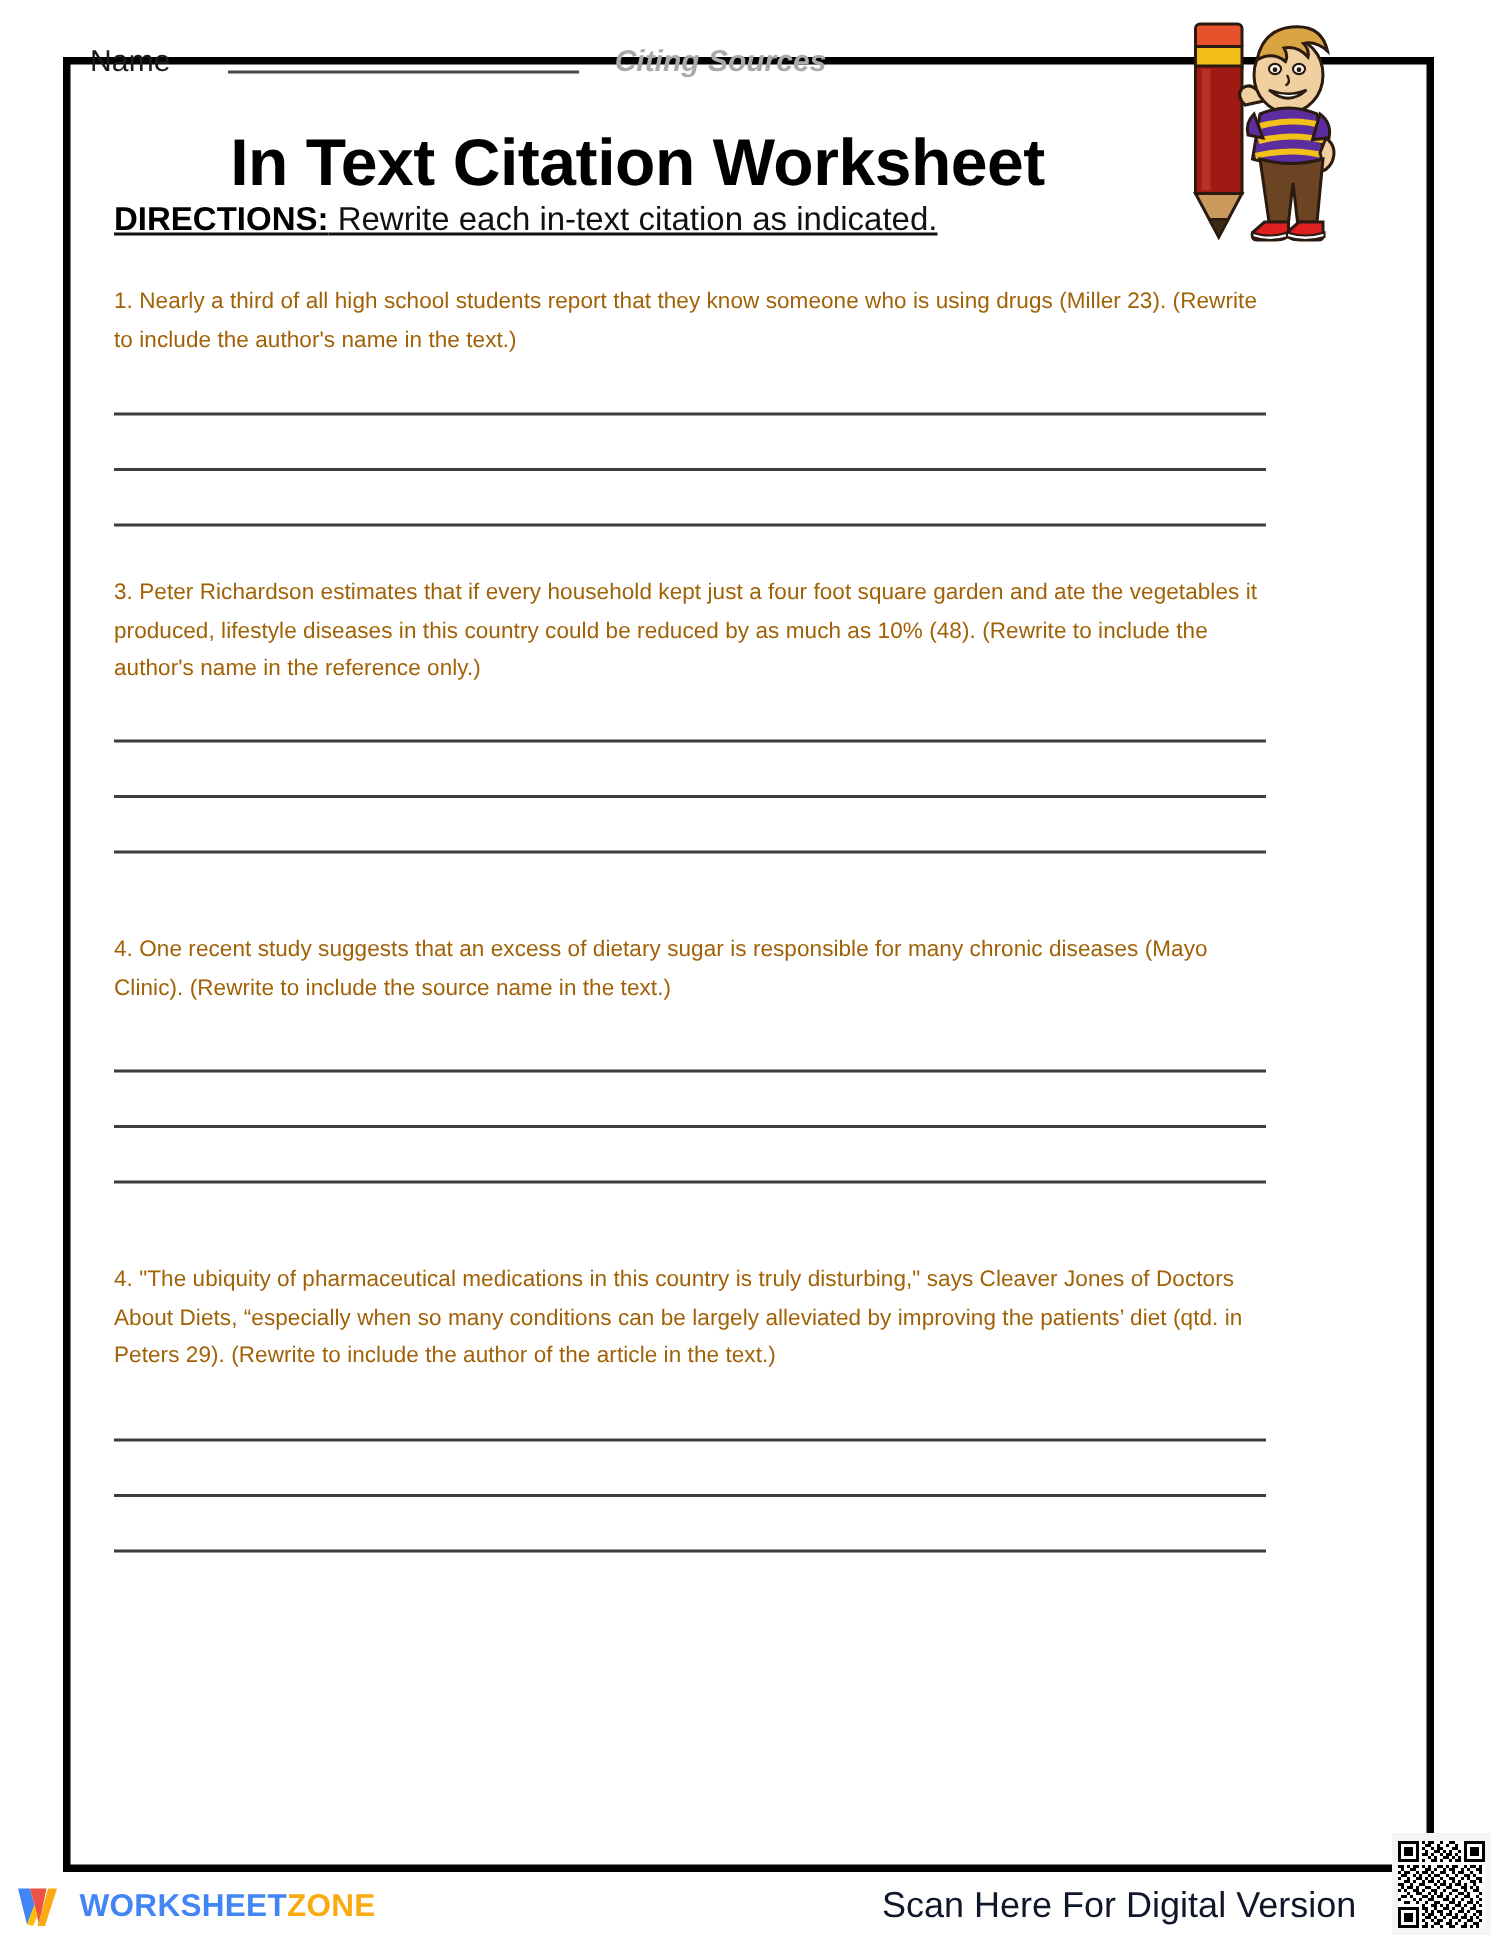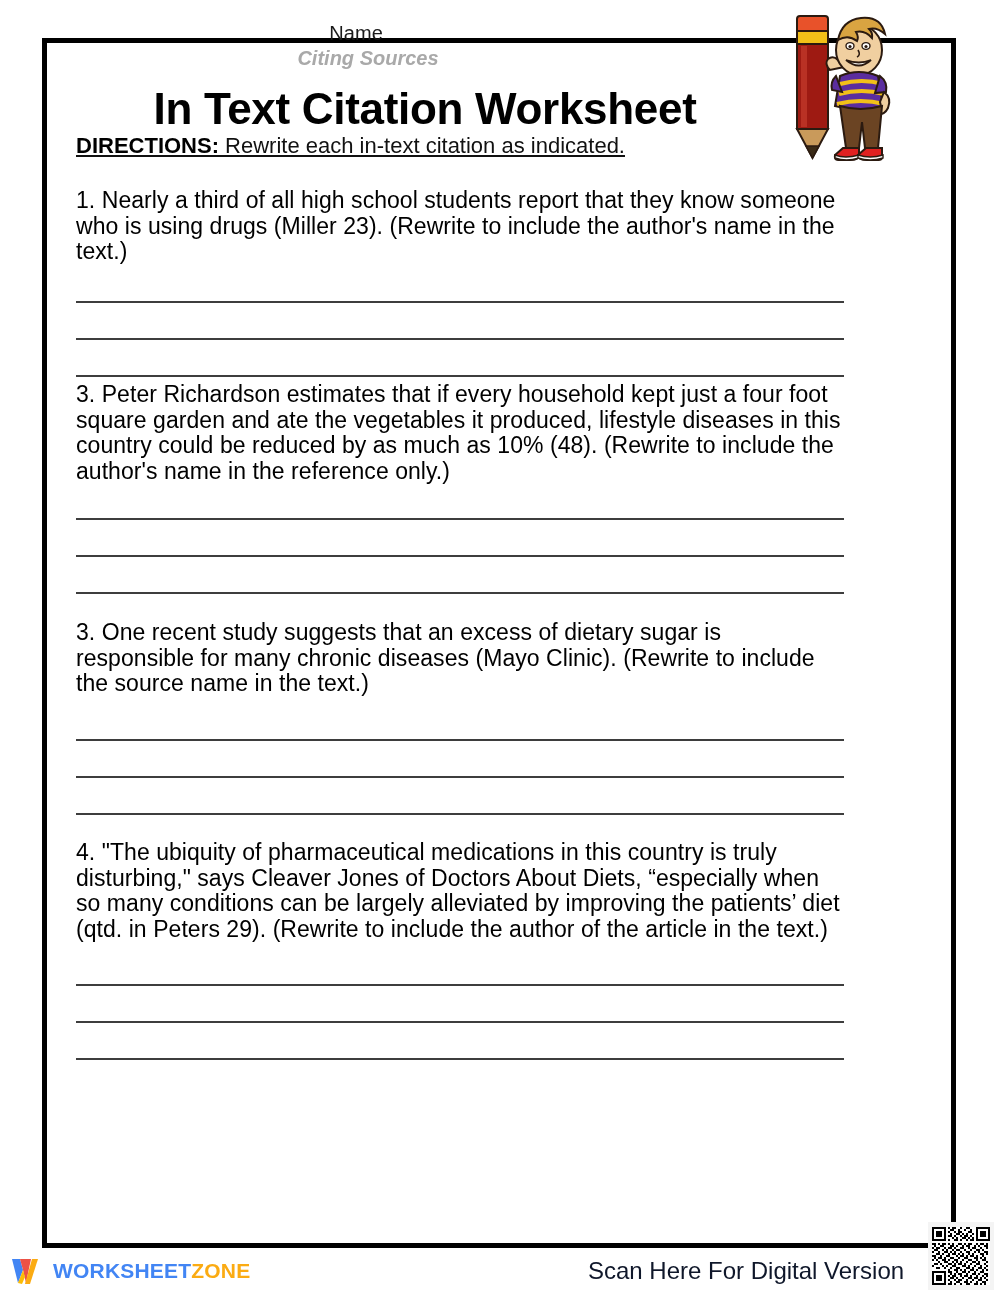--- a/index.html
+++ b/index.html
@@ -26,27 +26,26 @@
     top: 38px;
     width: 914px;
     height: 1210px;
     border: 5px solid #000000;
     background: #ffffff;
   }
 
   
   #header-row {
     position: absolute;
-    left: 76px;
+    left: 60px;
     top: 22px;
     width: 560px;
     height: 30px;
     display: flex;
-    align-items: center;
-    flex-direction: column;
+    align-items: flex-end;
   }
   #name-label {
     font-size: 20px;
     color: #1a1a1a;
     line-height: 22px;
     letter-spacing: 0.1px;
   }
   #name-blank-line {
     width: 234px;
     height: 2px;
@@ -100,23 +99,23 @@
     position: absolute;
     left: 770px;
     top: 8px;
     width: 140px;
     height: 165px;
   }
 
   
   .question-block { position: absolute; left: 76px; width: 768px; }
   .question-text {
-    font-size: 23px;
+    font-size: 15px;
     line-height: 25.5px;
-    color: #000000;
+    color: #a16207;
     letter-spacing: 0.05px;
   }
   .answer-lines { margin-top: 0; }
   .answer-line {
     height: 2px;
     background: #3d3d3d;
     margin-bottom: 35px;
   }
   .answer-line:last-child { margin-bottom: 0; }
 
@@ -257,21 +256,21 @@
   <div class="question-block" id="q2">
     <div class="question-text">3. Peter Richardson estimates that if every household kept just a four foot square garden and ate the vegetables it produced, lifestyle diseases in this country could be reduced by as much as 10% (48). (Rewrite to include the author's name in the reference only.)</div>
     <div class="answer-lines">
       <div class="answer-line"></div>
       <div class="answer-line"></div>
       <div class="answer-line"></div>
     </div>
   </div>
 
   <div class="question-block" id="q3">
-    <div class="question-text">3. One recent study suggests that an excess of dietary sugar is responsible for many chronic diseases (Mayo Clinic). (Rewrite to include the source name in the text.)</div>
+    <div class="question-text">4. One recent study suggests that an excess of dietary sugar is responsible for many chronic diseases (Mayo Clinic). (Rewrite to include the source name in the text.)</div>
     <div class="answer-lines">
       <div class="answer-line"></div>
       <div class="answer-line"></div>
       <div class="answer-line"></div>
     </div>
   </div>
 
   <div class="question-block" id="q4">
     <div class="question-text">4. "The ubiquity of pharmaceutical medications in this country is truly disturbing," says Cleaver Jones of Doctors About Diets, “especially when so many conditions can be largely alleviated by improving the patients’ diet (qtd. in Peters 29). (Rewrite to include the author of the article in the text.)</div>
     <div class="answer-lines">

